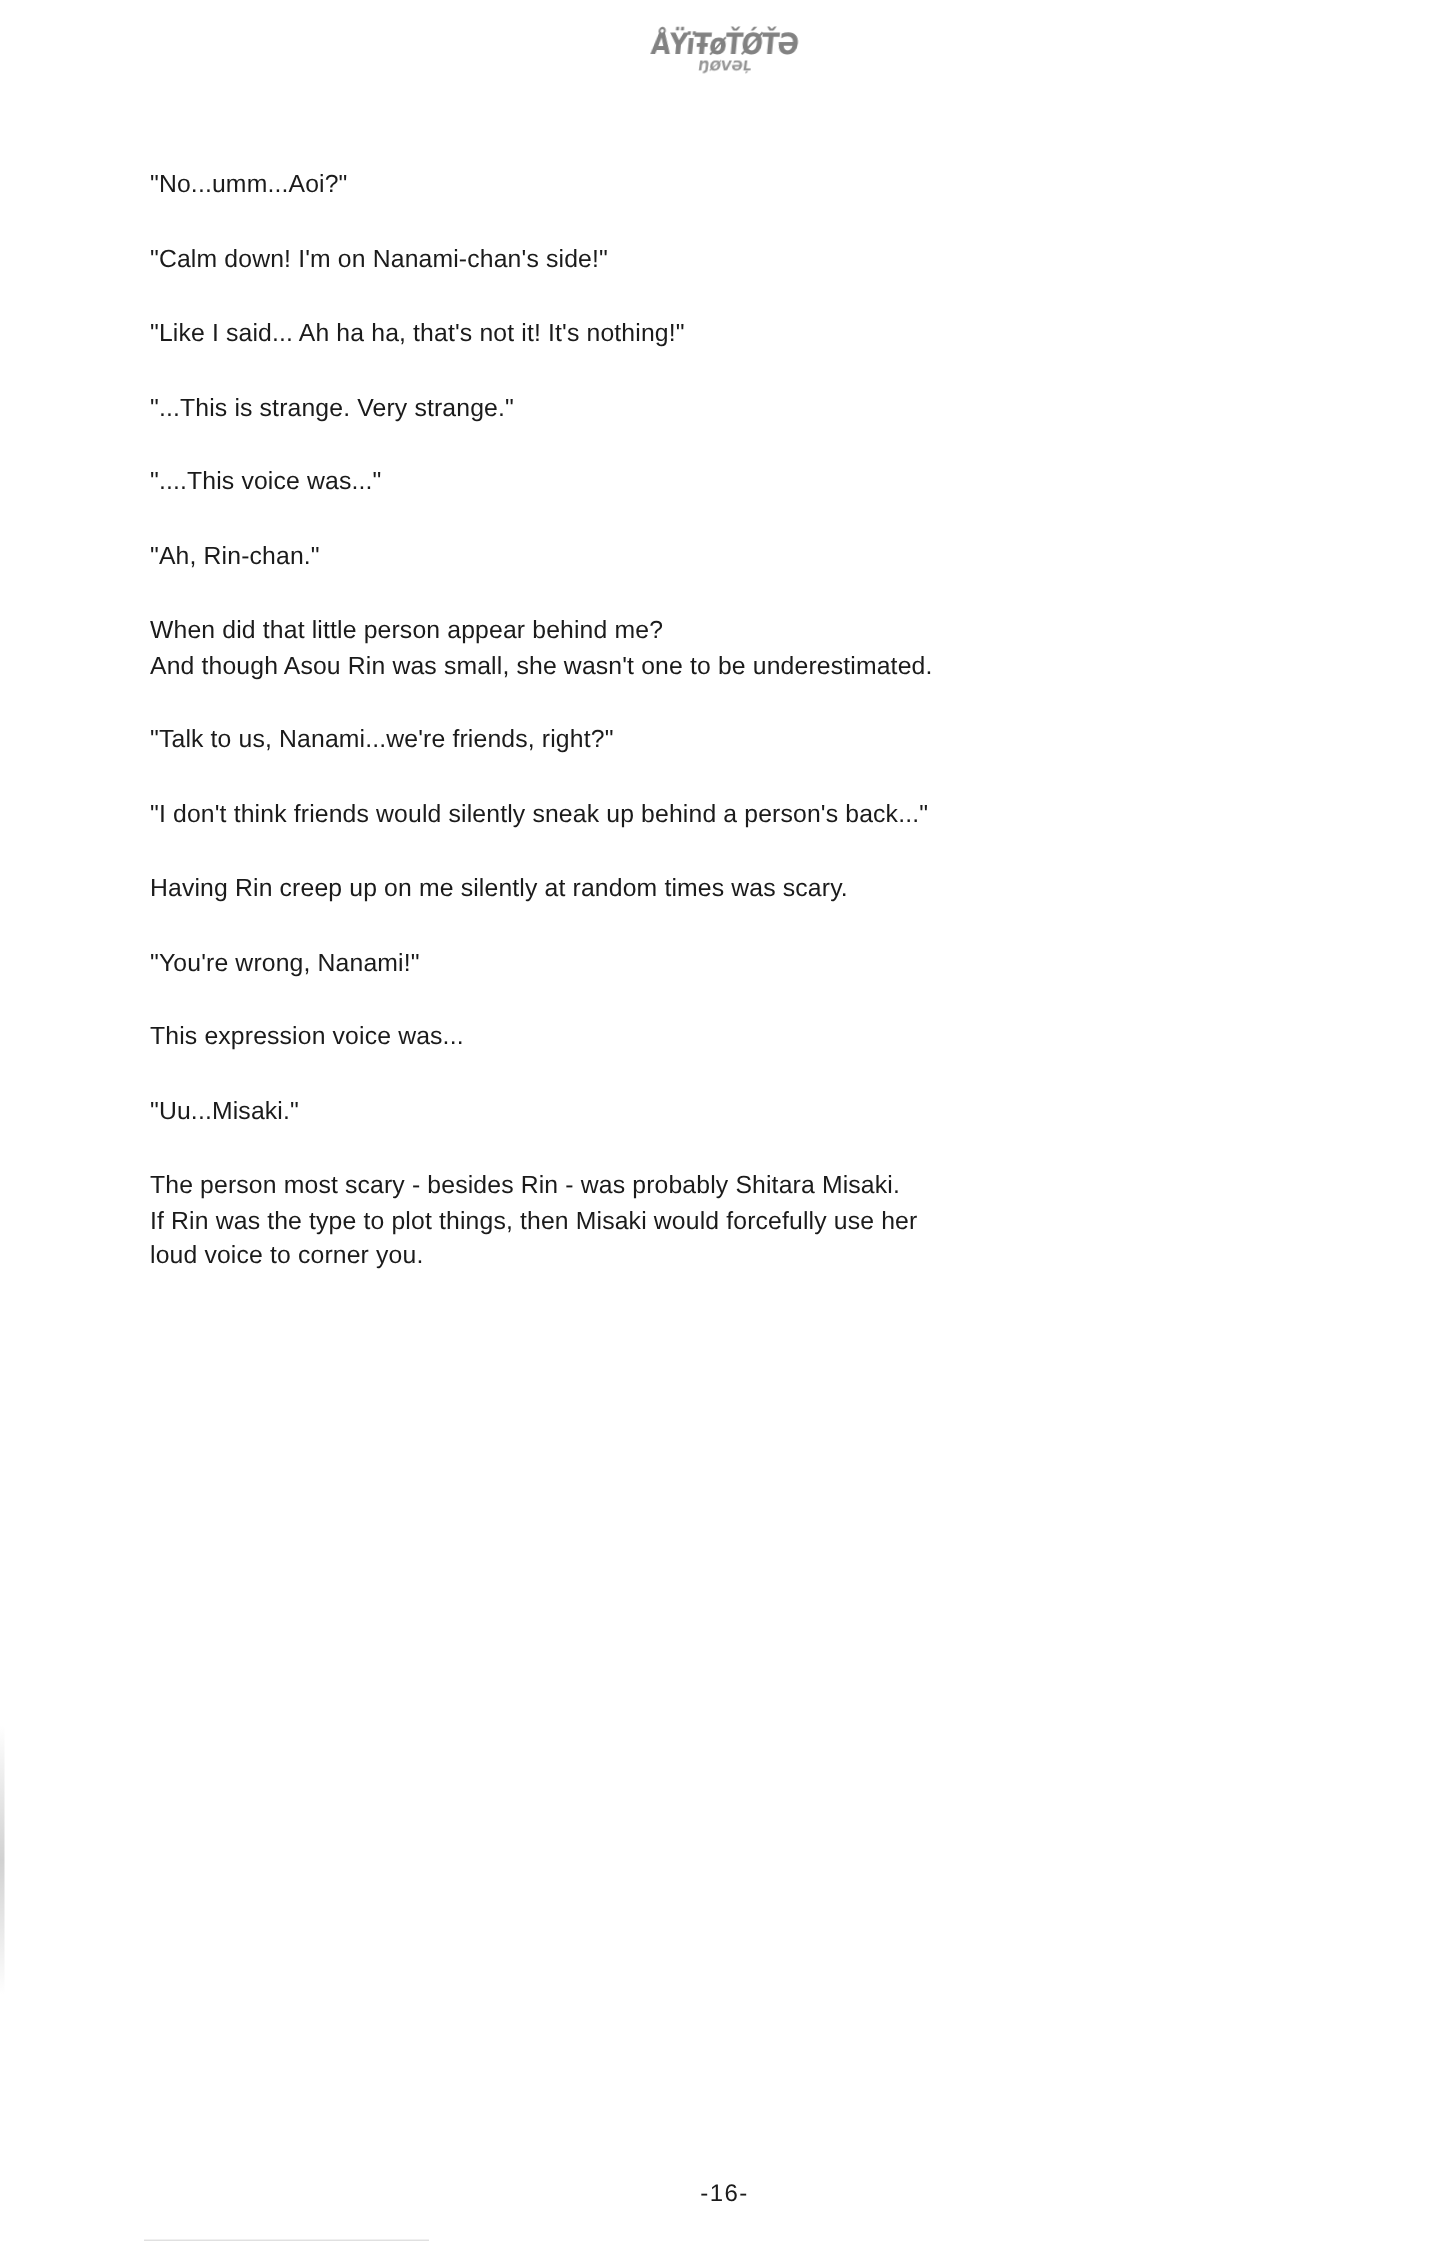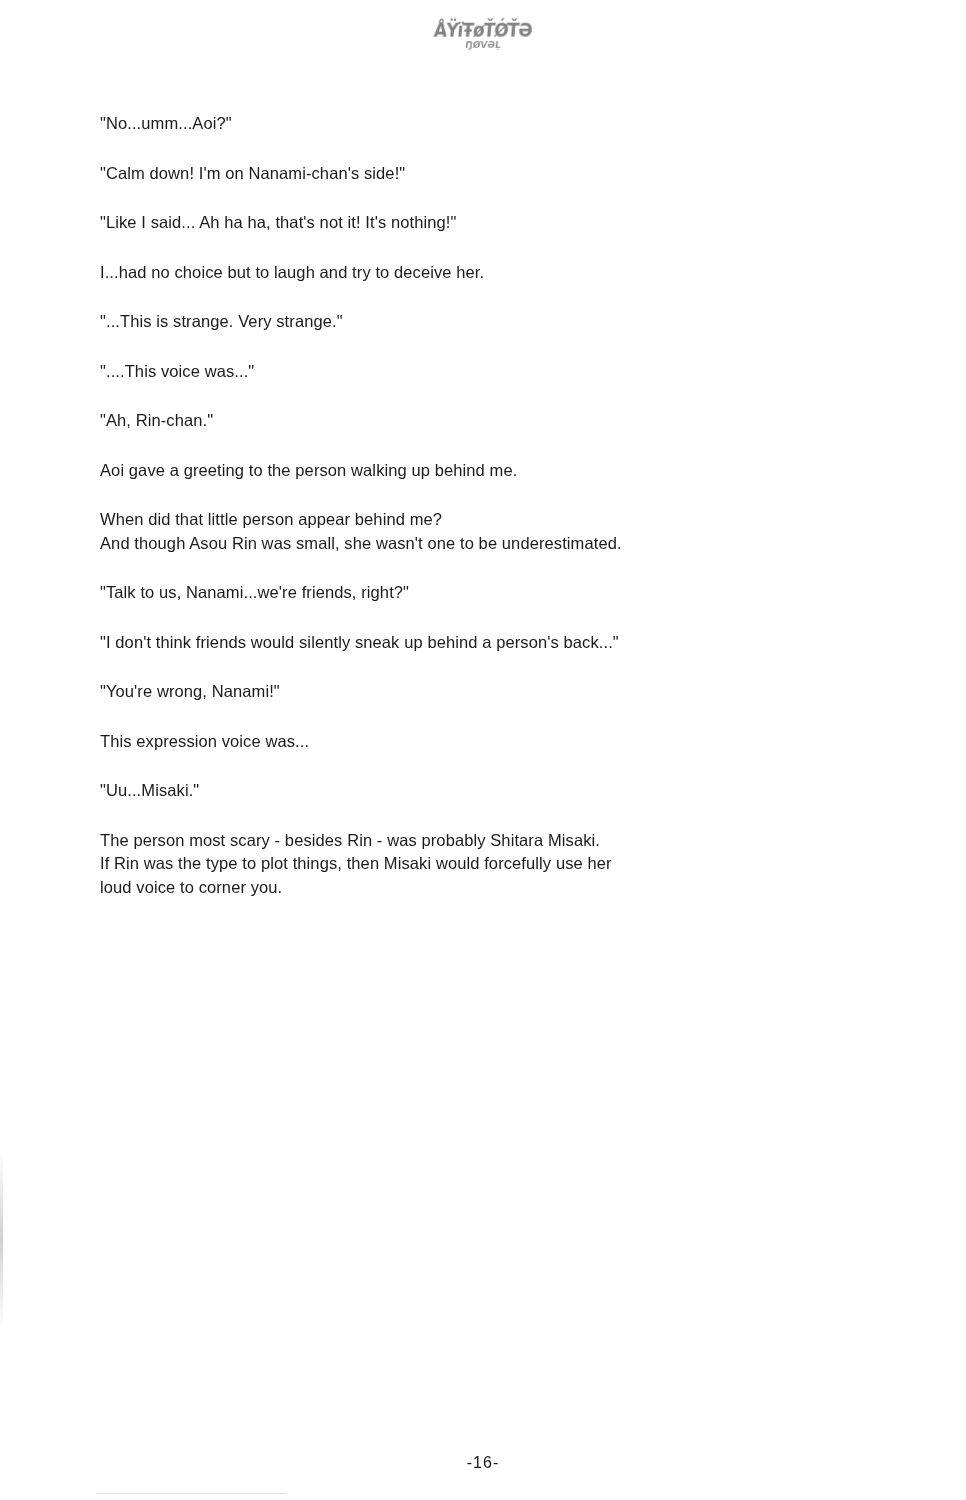--- a/index.html
+++ b/index.html
@@ -106,29 +106,28 @@
 
   <div class="header-logo">
     <span class="logo-glyph">ÅŸïŦøŤǾŤƏ</span>
     <span class="logo-sub">ŊØVƏĻ</span>
   </div>
 
   <div class="body-text">
     <p class="para">"No...umm...Aoi?"</p>
     <p class="para">"Calm down! I'm on Nanami-chan's side!"</p>
     <p class="para">"Like I said... Ah ha ha, that's not it! It's nothing!"</p>
-    <p class="para">I...had no choice but to laugh and try to deceive her.</p>
     <p class="para">"...This is strange. Very strange."</p>
     <p class="para">"....This voice was..."</p>
     <p class="para">"Ah, Rin-chan."</p>
-    <p class="para">Aoi gave a greeting to the person walking up behind me.</p>
     <p class="para">When did that little person appear behind me?
 And though Asou Rin was small, she wasn't one to be underestimated.</p>
     <p class="para">"Talk to us, Nanami...we're friends, right?"</p>
     <p class="para">"I don't think friends would silently sneak up behind a person's back..."</p>
+    <p class="para">Having Rin creep up on me silently at random times was scary.</p>
     <p class="para">"You're wrong, Nanami!"</p>
     <p class="para">This expression voice was...</p>
     <p class="para">"Uu...Misaki."</p>
     <p class="para">The person most scary - besides Rin - was probably Shitara Misaki.
 If Rin was the type to plot things, then Misaki would forcefully use her
 loud voice to corner you.</p>
   </div>
 
   <div class="edge-mark-left"></div>
   <div class="edge-mark-bottom"></div>

